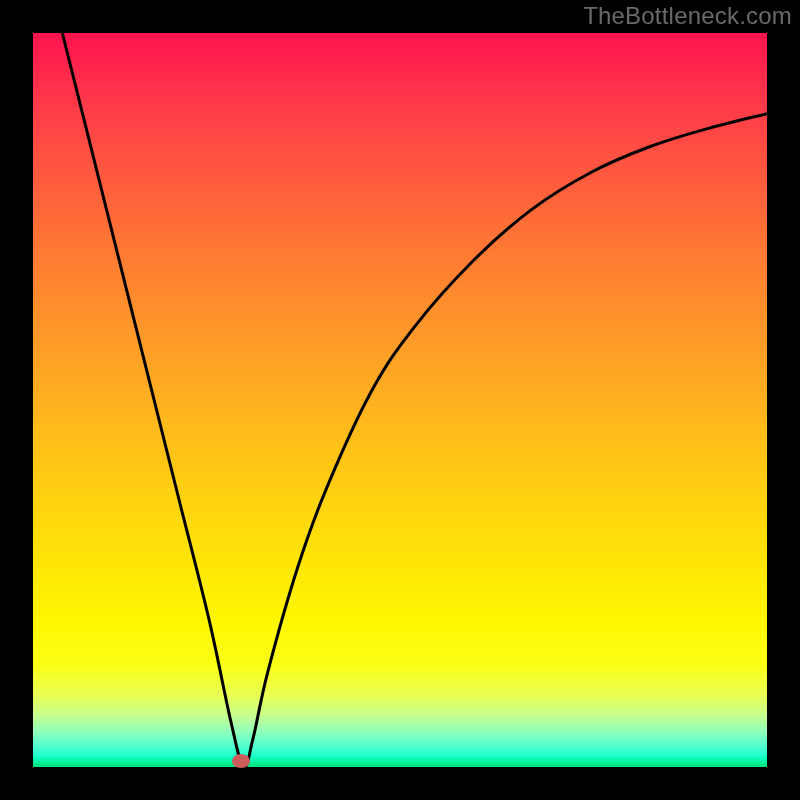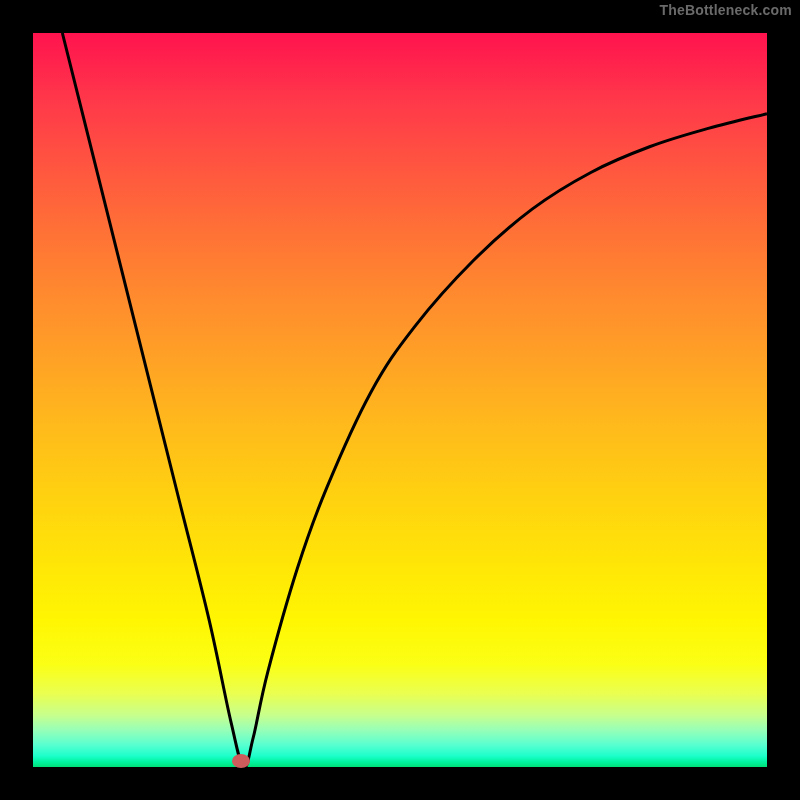--- a/index.html
+++ b/index.html
@@ -14,22 +14,22 @@
     position: relative;
     width: 800px;
     height: 800px;
     background: #000;
   }
   .watermark {
     position: absolute;
     top: 2px;
     right: 8px;
     color: #6a6a6a;
-    font-size: 14px;
-    font-weight: 700;
+    font-size: 24px;
+    font-weight: 400;
     letter-spacing: 0.2px;
     z-index: 5;
   }
   .plot {
     position: absolute;
     left: 33px;
     top: 33px;
     width: 734px;
     height: 734px;
     background: linear-gradient(to bottom,

